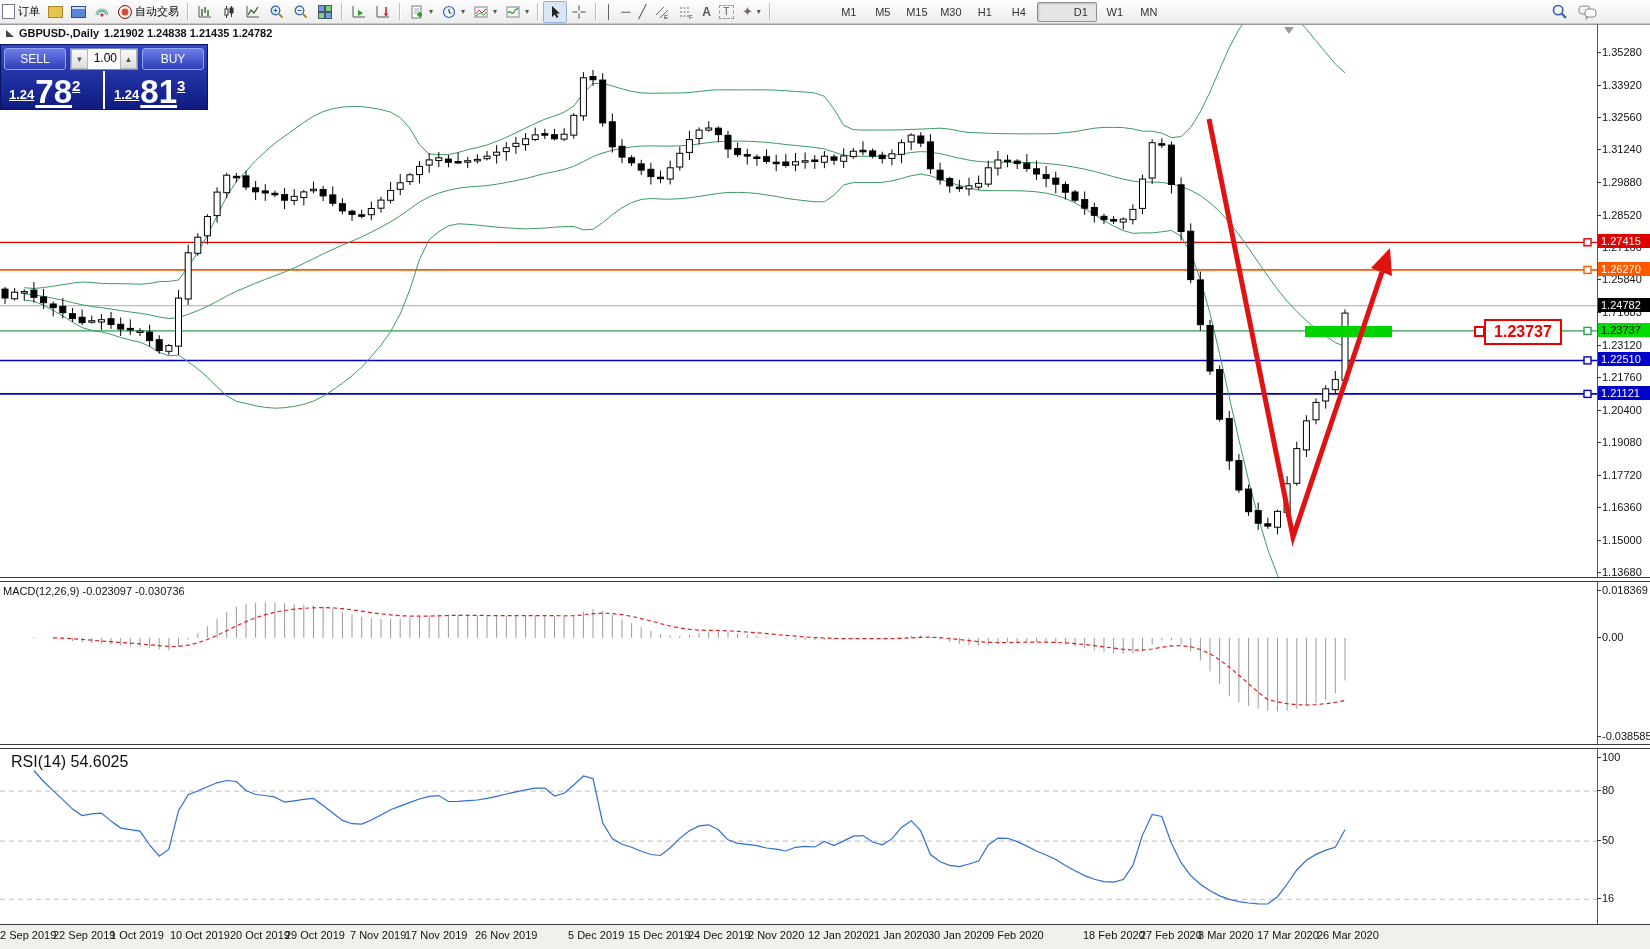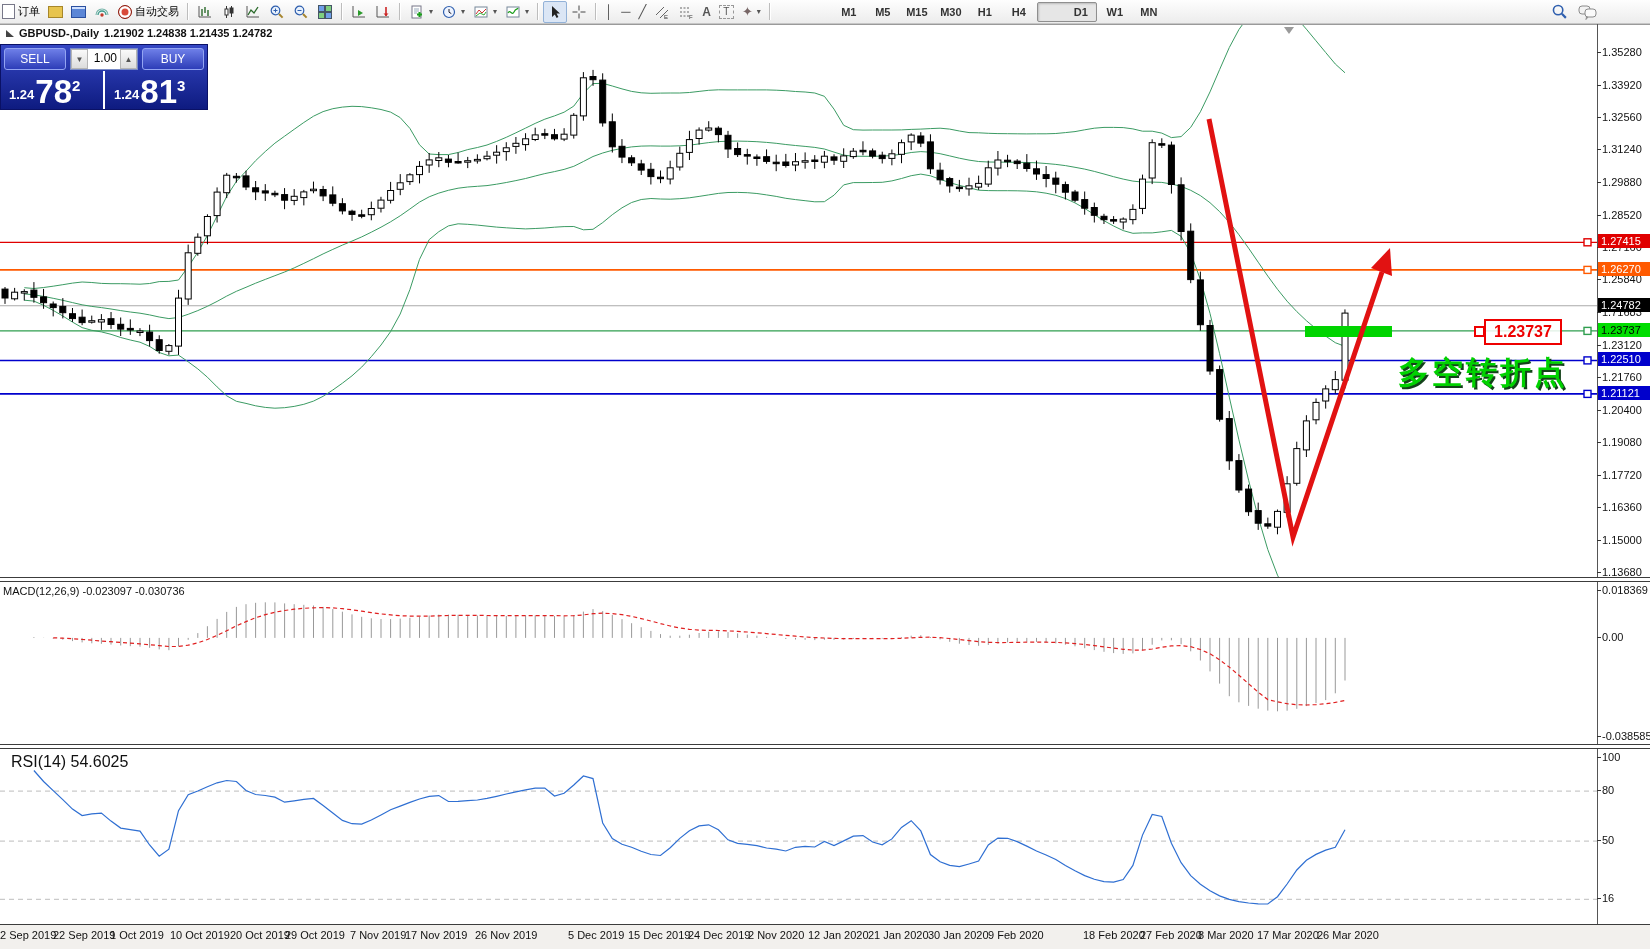--- a/index.html
+++ b/index.html
@@ -7,21 +7,21 @@
        font-family:"Liberation Sans",sans-serif;color:#000;}
   
   #toolbar{position:absolute;left:0;top:0;width:1650px;height:23px;
     background:linear-gradient(#fefefe,#ececec);border-bottom:1px solid #c6c6c6;
     display:flex;align-items:center;font-size:11px;white-space:nowrap;}
   .tbtn{height:20px;display:flex;align-items:center;gap:3px;padding:0 3px;border:1px solid transparent;border-radius:2px;}
   .tbtn.pressed{background:#dbe6f5;border:1px solid #93b2d8;}
   .tsep{width:1px;height:17px;background:#bdbdbd;border-right:1px solid #fff;margin:0 4px;}
   .caret{font-size:8px;color:#555;margin-left:1px;}
   .tfbtn{min-width:22px;height:18px;padding:0 4px;display:flex;align-items:center;justify-content:center;
-    font-size:11px;color:#333;border:1px solid transparent;border-radius:2px;font-weight:bold;}
+    font-size:11px;color:#333;border:1px solid transparent;border-radius:2px;}
   .tfbtn.active{background:#e6e6e6;border:1px solid #8f8f8f;box-shadow:inset 1px 1px 2px #bbb;padding-left:32px;}
   .glyph{font-size:13px;color:#555;line-height:1;}
   .cssbox{display:inline-block;}
   
   #chart-region{position:absolute;left:0;top:24px;width:1650px;height:925px;background:#fff;border-top:1px solid #9a9a9a;}
   svg.layer{position:absolute;left:0;}
   .sep2{position:absolute;left:0;width:1650px;height:3px;background:#fff;border-top:1px solid #3c3c3c;border-bottom:1px solid #3c3c3c;z-index:6;}
   #axis-vline{position:absolute;left:1597px;top:24px;width:1px;height:901px;background:#555;z-index:5;}
   #bottom-line{position:absolute;left:0;top:924px;width:1650px;height:1px;background:#3c3c3c;z-index:6;}
   #date-strip{position:absolute;left:0;top:925px;width:1650px;height:24px;background:#f2f0ed;z-index:4;}
@@ -47,21 +47,21 @@
   
   #trade-panel{position:absolute;left:0;top:44px;width:206px;height:64px;z-index:11;
       background:linear-gradient(#3547c4,#0e1b80);border:1px solid #0a1166;}
   #tp-row1{display:flex;align-items:center;gap:4px;padding:3px 3px 0 3px;}
   .tp-btn{flex:0 0 auto;width:60px;height:20px;border:1px solid #93a4f2;border-radius:3px;
       background:linear-gradient(#6e7fe8,#2d3db8);color:#fff;font-size:12px;display:flex;align-items:center;justify-content:center;}
   #tp-vol{flex:1;height:20px;background:#fff;border:1px solid #7a8cc8;display:flex;align-items:stretch;}
   .vol-arrow{width:15px;background:linear-gradient(#fafafa,#dcdcdc);border:1px solid #b5b5b5;color:#555;
       font-size:8px;display:flex;align-items:center;justify-content:center;}
   #tp-vol-value{flex:1;font-size:12px;color:#000;text-align:right;padding:0 3px;line-height:18px;}
-  #tp-row2{position:relative;display:flex;height:38px;margin-top:1px;color:#fff;}
+  #tp-row2{position:relative;display:flex;height:38px;margin-top:1px;color:#fff;text-decoration:underline;}
   .tp-price{flex:1;display:flex;align-items:flex-end;padding-bottom:3px;}
   .tp-prefix{font-size:13px;font-weight:bold;margin:0 1px 4px 8px;}
   .tp-big{font-size:33px;font-weight:bold;line-height:28px;}
   .tp-sup{font-size:15px;font-weight:bold;position:relative;top:-12px;}
   #tp-divider{position:absolute;left:102px;top:0;width:2px;height:38px;background:#fff;}
 </style>
 </head>
 <body>
 
 <div id="app">
@@ -705,21 +705,20 @@
     <span>GBPUSD-,Daily</span>
     <span>1.21902 1.24838 1.21435 1.24782</span>
   </div>
   <div id="shift-marker"></div>
 
   <div id="macd-label">MACD(12,26,9) -0.023097 -0.030736</div>
   <div id="rsi-label">RSI(14) 54.6025</div>
 
   <div id="price-tag-box">1.23737</div>
   <div id="price-tag-square"></div>
-  <div id="turning-point-text">多空转折点</div>
 
   <div id="trade-panel">
     <div id="tp-row1">
       <div class="tp-btn">SELL</div>
       <div id="tp-vol">
         <div class="vol-arrow">▼</div>
         <div id="tp-vol-value">1.00</div>
         <div class="vol-arrow">▲</div>
       </div>
       <div class="tp-btn">BUY</div>

